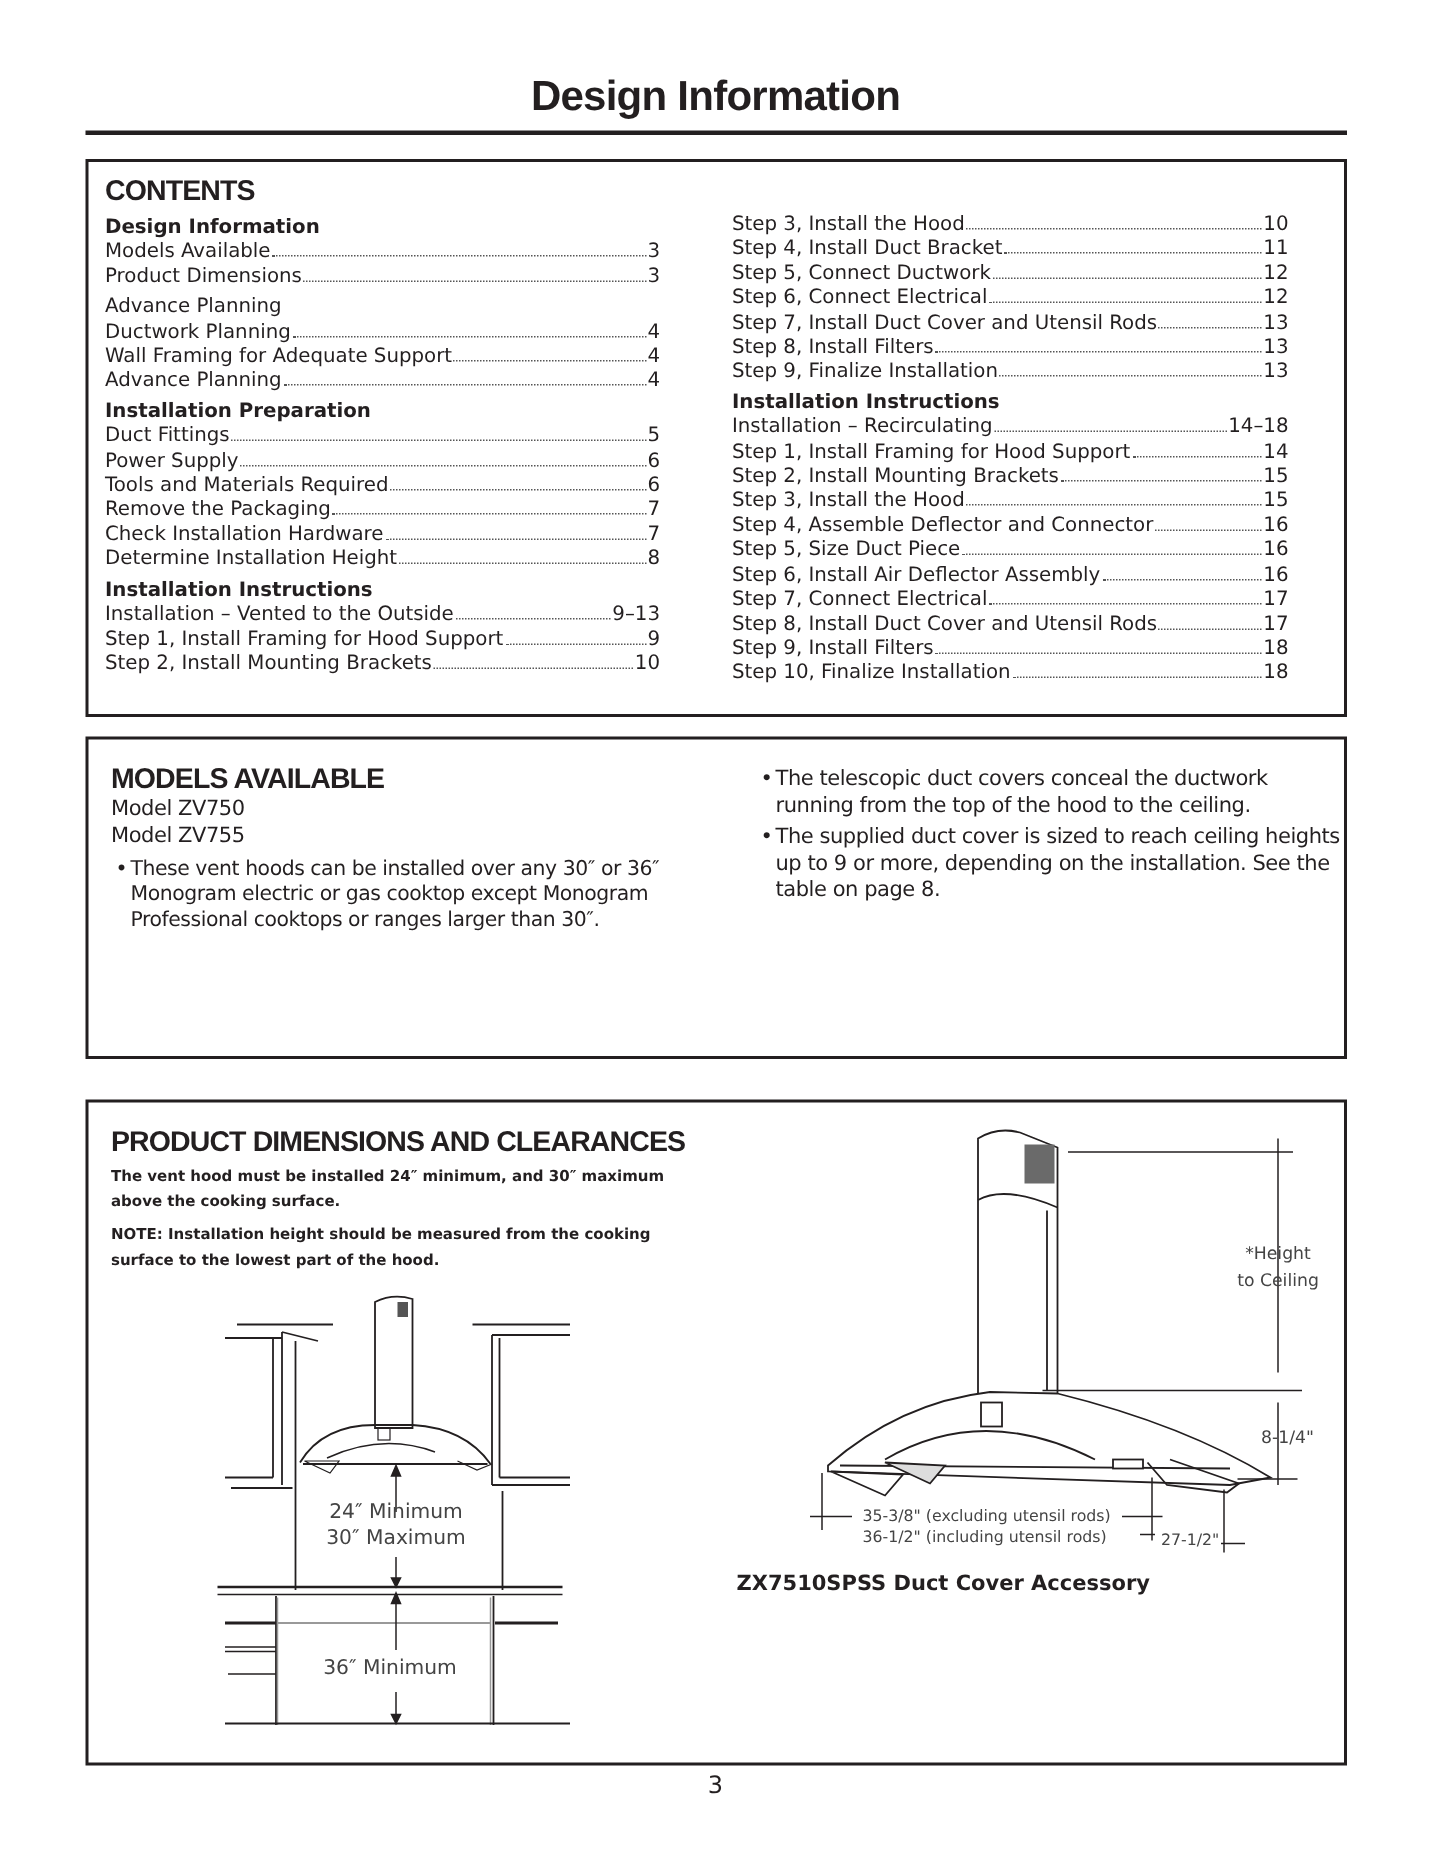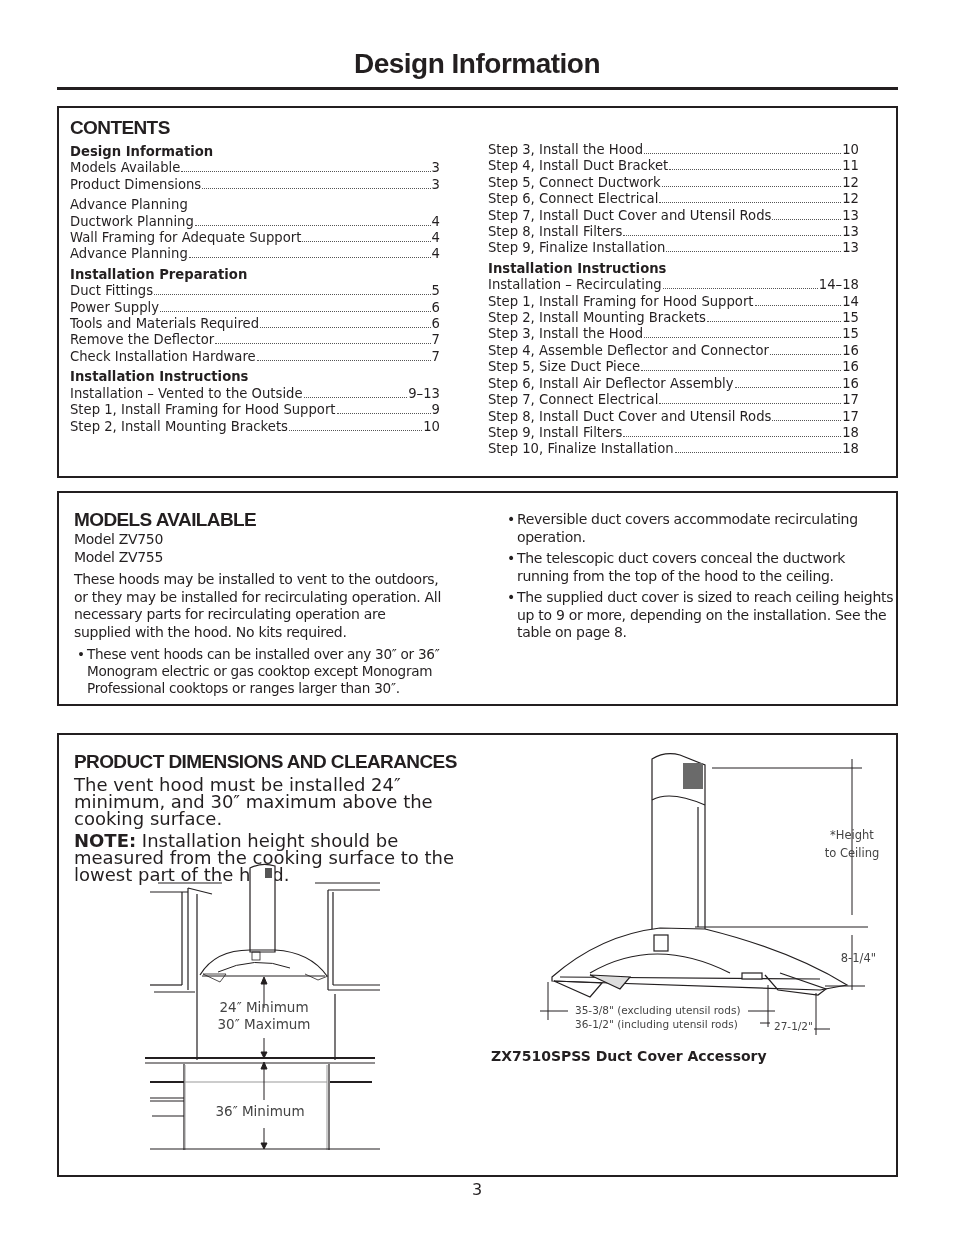--- a/index.html
+++ b/index.html
@@ -80,28 +80,33 @@
           <span class="lbl">Power Supply</span>
           <span class="dots"></span>
           <span class="pg">6</span>
         </div>
         <div class="toc-row">
           <span class="lbl">Tools and Materials Required</span>
           <span class="dots"></span>
           <span class="pg">6</span>
         </div>
         <div class="toc-row">
-          <span class="lbl">Remove the Deflector</span>
+          <span class="lbl">Remove the Packaging</span>
           <span class="dots"></span>
           <span class="pg">7</span>
         </div>
         <div class="toc-row">
           <span class="lbl">Check Installation Hardware</span>
           <span class="dots"></span>
           <span class="pg">7</span>
+        </div>
+        <div class="toc-row">
+          <span class="lbl">Determine Installation Height</span>
+          <span class="dots"></span>
+          <span class="pg">8</span>
         </div>
       </div>
     <div class="toc-sec">Installation Instructions</div>
     <div id="toc-vented">
         <div class="toc-row">
           <span class="lbl">Installation – Vented to the Outside</span>
           <span class="dots"></span>
           <span class="pg">9–13</span>
         </div>
         <div class="toc-row">
@@ -214,33 +219,31 @@
         </div>
       </div>
   </div>
 </div>
 
 <div class="box box2">
   <div class="h2" style="left:15px; top:16px;">MODELS AVAILABLE</div>
   <div class="txt" style="left:15px; top:38px; width:370px; font-size:14px; line-height:17.5px; letter-spacing:-0.3px;">
     <div>Model ZV750</div>
     <div style="margin-bottom:5px;">Model ZV755</div>
-    <div class="p">These hoods may be installed to vent to the outdoors, or they may be installed for recirculating operation. All necessary parts for recirculating operation are supplied with the hood. No kits required.</div>
     <div class="bullet" style="font-size:13.6px; line-height:17px;"><span class="b">•</span><span>These vent hoods can be installed over any 30″ or 36″ Monogram electric or gas cooktop except Monogram Professional cooktops or ranges larger than 30″.</span></div>
   </div>
   <div class="txt" style="left:445px; top:18px; width:390px; font-size:14px; line-height:17.5px; letter-spacing:-0.3px;">
-    <div class="bullet"><span class="b">•</span><span>Reversible duct covers accommodate recirculating operation.</span></div>
     <div class="bullet"><span class="b">•</span><span>The telescopic duct covers conceal the ductwork running from the top of the hood to the ceiling.</span></div>
     <div class="bullet"><span class="b">•</span><span>The supplied duct cover is sized to reach ceiling heights up to 9  or more, depending on the installation. See the table on page 8.</span></div>
   </div>
 </div>
 
 <div class="box box3">
   <div class="h2" style="left:15px; top:16px;">PRODUCT DIMENSIONS AND CLEARANCES</div>
-  <div class="txt" style="left:15px; top:41px; width:385px; font-size:18px; line-height:17px;">
+  <div class="txt" style="left:15px; top:41px; width:385px; font-size:10px; line-height:17px;font-weight:bold;">
     <div class="p">The vent hood must be installed 24″ minimum, and 30″ maximum above the cooking surface.</div>
     <div class="p"><b>NOTE:</b><span> Installation height should be measured from the cooking surface to the lowest part of the hood.</span></div>
   </div>
 
   <div class="txt" style="left:432px; top:313px; width:405px; font-size:14.6px; line-height:17px;">
     <div style="font-weight:bold; font-size:14px; margin-bottom:5px;">ZX7510SPSS Duct Cover Accessory</div>
   </div>
 </div>
 
 <svg style="left:140px; top:860px;" width="250" height="300" viewBox="0 0 250 300">

